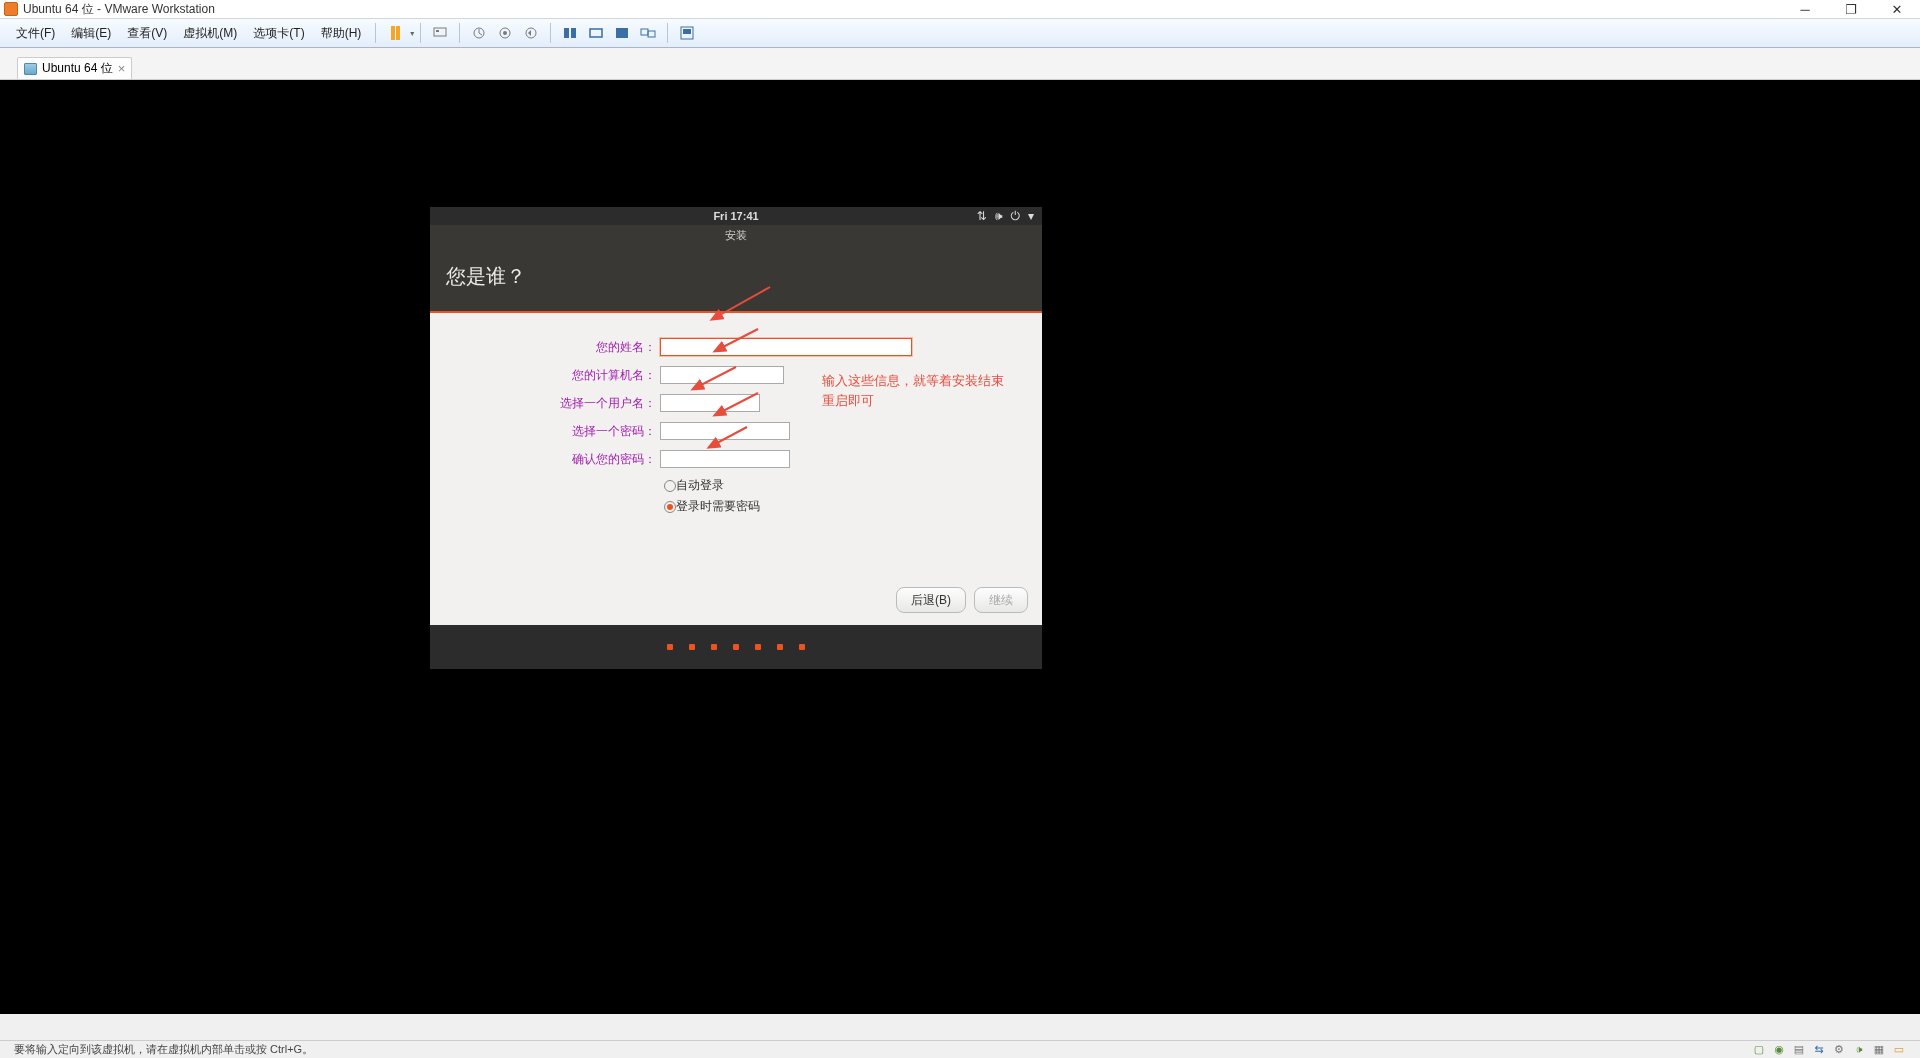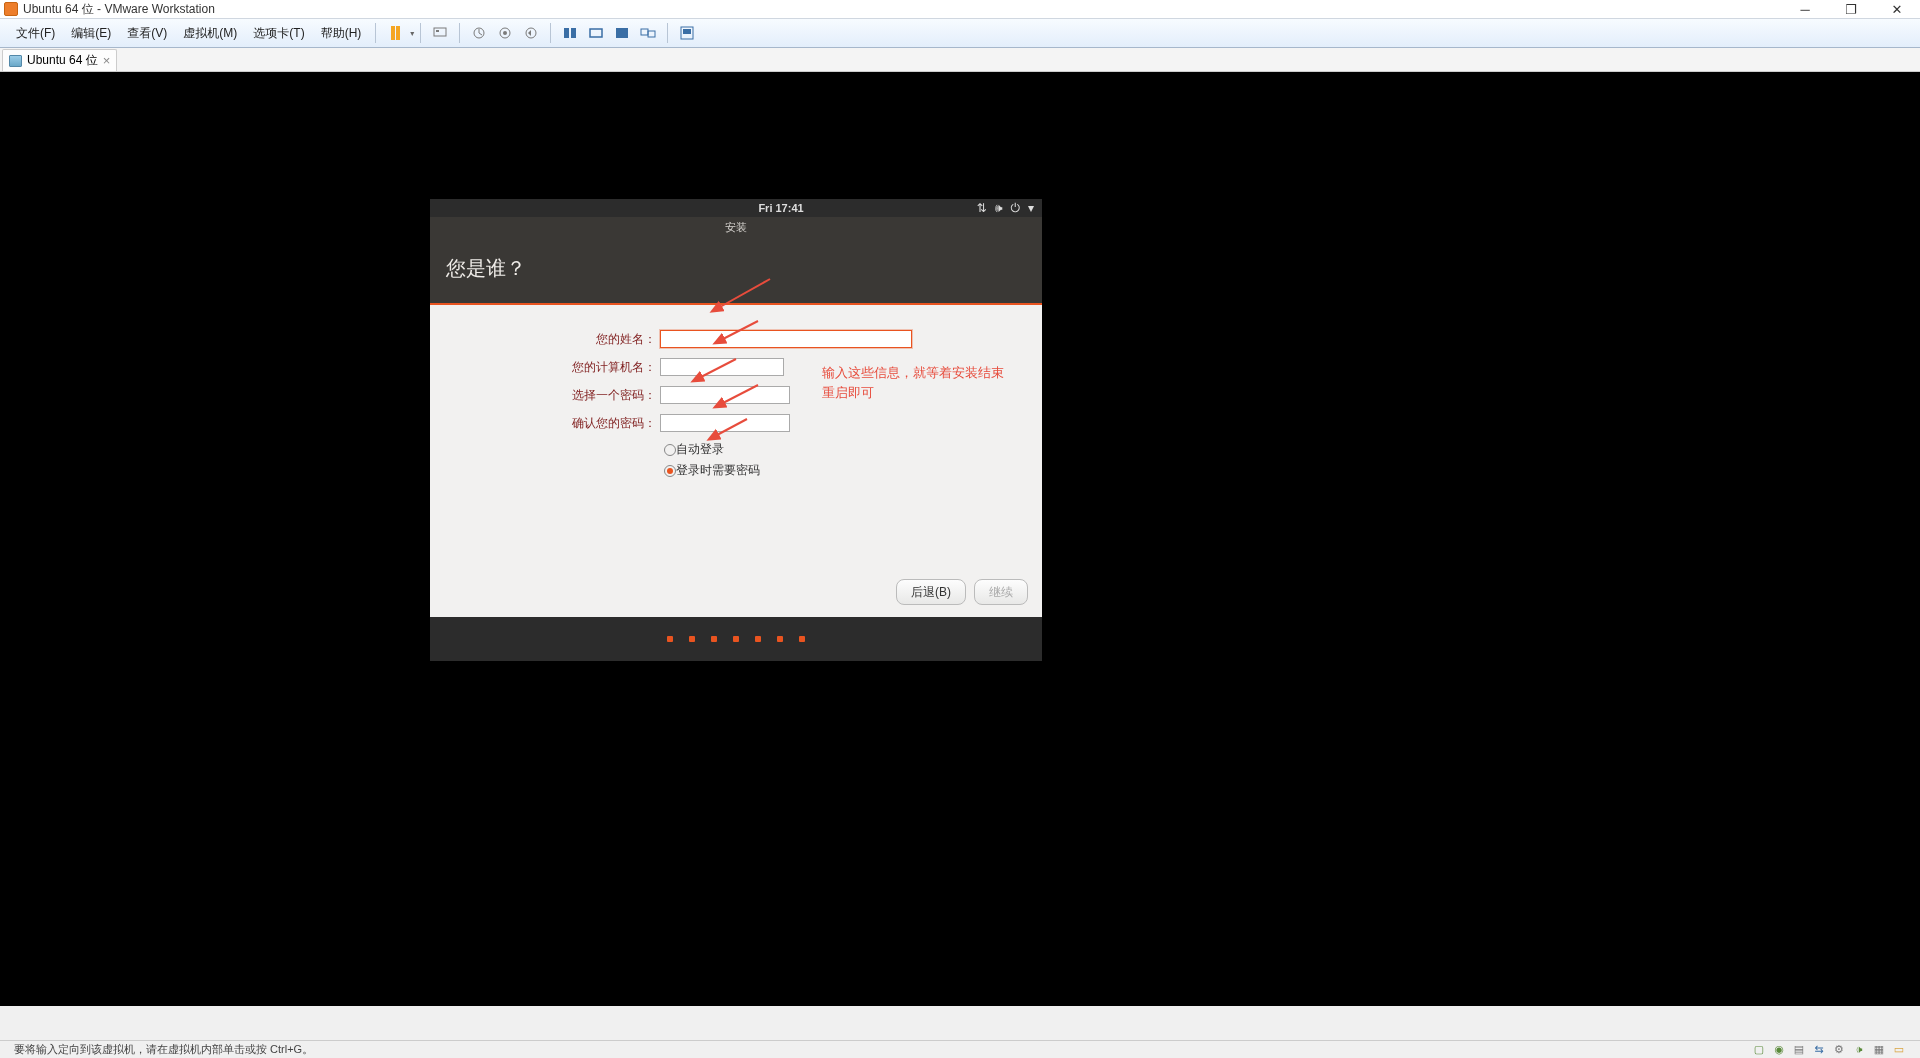--- a/index.html
+++ b/index.html
@@ -16,41 +16,41 @@
 .menubar { height: 30px; background: linear-gradient(#f7fbff, #e3eefb); border-top: 1px solid #d0d7e0; border-bottom: 1px solid #a6b7cb; display: flex; align-items: center; padding: 0 8px; }
 .menubar .menu-item { padding: 0 8px; color: #222; font-size: 12px; text-align: center;}
 .menubar .sep { width: 1px; height: 20px; background: #b8c5d5; margin: 0 6px; }
 .menubar .toolbtn { width: 22px; height: 22px; display: flex; align-items: center; justify-content: center; margin: 0 2px; }
 .menubar .toolbtn svg { width: 16px; height: 16px; }
 .menubar .pause { display:flex; align-items:center; gap:1px; }
 .menubar .pause span{ width:4px; height:14px; background:#f5a623; display:inline-block;}
 .menubar .dropdown-arrow { font-size: 8px; color: #666; margin-left: 2px; }
 
 
-.tabbar { height: 24px; background: #f4f4f4; border-bottom: 1px solid #ccc; display: flex; align-items: flex-end; padding-left: 2px;}
+.tabbar { height: 32px; background: #f4f4f4; border-bottom: 1px solid #ccc; display: flex; align-items: flex-end; padding-left: 17px;}
 .tab { height: 22px; background: #fdfdfd; border: 1px solid #ccc; border-bottom: none; display: flex; align-items: center; padding: 0 6px; font-size: 12px; gap: 5px; border-radius: 2px 2px 0 0;}
 .tab .tab-icon { width: 13px; height: 12px; background: linear-gradient(#9ccde8,#6aa8c8); border:1px solid #5388a8; border-radius:1px;}
 .tab .close { color: #888; font-size: 13px; }
 
 
 .vm-area { background: #000; height: 934px; position: relative; }
 
 
 .ubuntu { position: absolute; left: 430px; top: 127px; width: 612px; height: 462px; background: #f2f1f0; color: #333; box-shadow: 0 0 0 1px #000;}
 .ubuntu .topbar { height: 18px; background: #2c2c2c; display: flex; align-items: center; justify-content: flex-end; padding: 0 8px; position: relative;}
-.ubuntu .topbar .clock { position: absolute; left: 50%; transform: translateX(-50%); color: #ddd; font-size: 11px; font-weight: bold; margin-left: 45px;}
+.ubuntu .topbar .clock { position: absolute; left: 50%; transform: translateX(-50%); color: #ddd; font-size: 11px; font-weight: bold;}
 .ubuntu .topbar .sys-icons { display: flex; gap: 8px; align-items: center;}
 .ubuntu .topbar .sys-icons span { color: #ddd; font-size: 12px; }
 .ubuntu .install-title { height: 20px; background: #3a3835; color: #d6d3cf; text-align: center; font-size: 11px; line-height: 20px;}
 .ubuntu .heading-area { height: 66px; background: #3a3835; padding: 18px 16px 0 16px;}
 .ubuntu .heading { color: #efece8; font-size: 20px; font-weight: normal;}
 .ubuntu .orange-line { height: 2px; background: #e95420; }
 .ubuntu .form-area { background: #f2f1f0; padding: 24px 20px 0 20px; height: 300px; position: relative;}
 .form-row { display: flex; align-items: center; margin-bottom: 8px; min-height: 20px;}
-.form-row label { width: 210px; text-align: right; padding-right: 4px; font-size: 12px; color: #7f1d1d;}
+.form-row label { width: 210px; text-align: right; padding-right: 4px; font-size: 12px; color: #a21caf;}
 .form-row input[type="text"], .form-row input[type="password"] { height: 18px; border: 1px solid #aaa; background: #fff; padding: 0 4px; font-size: 12px;}
 .form-row input.focused { border: 1px solid #e95420; outline: 1px solid rgba(233,84,32,0.3); width: 252px;}
 .input-med { width: 124px; }
 .input-sm { width: 100px; }
 .input-lg { width: 130px; }
 .radio-row { margin-left: 214px; display: flex; align-items: center; font-size: 12px; margin-bottom: 4px;}
 .radio-row .radio { width: 12px; height: 12px; border-radius: 50%; border: 1px solid #888; display:inline-flex; align-items:center; justify-content:center;}
 .radio-row .radio.checked::after { content:""; width:6px; height:6px; border-radius:50%; background:#e95420;}
 
 .annotation { position: absolute; color: #e74c3c; font-size: 13px; line-height: 1.5;}
@@ -185,20 +185,24 @@
     <div class="orange-line"></div>
     <div class="form-area">
 
       <div class="form-row">
         <label>您的姓名：</label>
         <input type="text" class="focused" style="">
       </div>
       <div class="form-row">
         <label>您的计算机名：</label>
         <input type="text" class="input-med" style="">
+      </div>
+      <div class="form-row">
+        <label>选择一个用户名：</label>
+        <input type="text" class="input-sm" style="">
       </div>
       <div class="form-row">
         <label>选择一个密码：</label>
         <input type="password" class="input-lg" style="">
       </div>
       <div class="form-row">
         <label>确认您的密码：</label>
         <input type="password" class="input-lg" style="">
       </div>
       <div class="radio-row">

